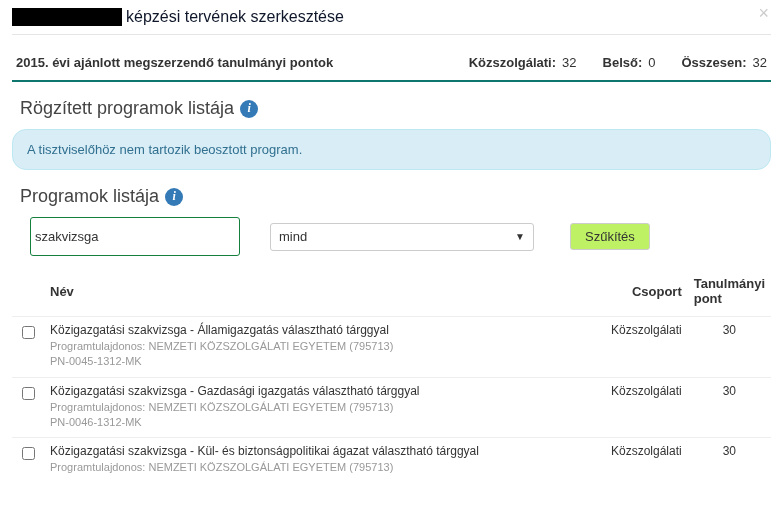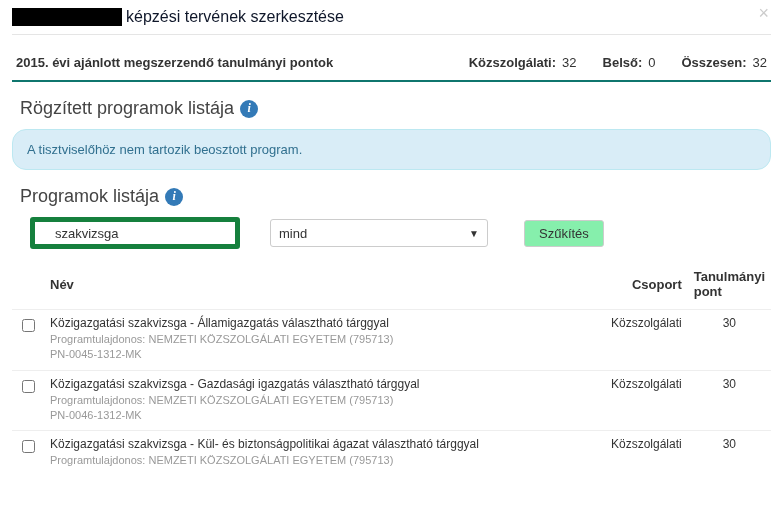--- a/index.html
+++ b/index.html
@@ -91,46 +91,46 @@
   .alert.clickable { cursor: pointer; }
   .alert .info-icon { vertical-align: middle; margin-left: 4px; }
   .filter-row {
     display: flex;
     align-items: center;
     gap: 30px;
     margin: 10px 0 14px 18px;
   }
   .text-input {
     width: 210px;
-    height: 32px;
-    padding: 4px 20px;
-    border: 5px solid #15803d;
+    height: 39px;
+    padding: 4px 4px;
+    border: 1px solid #15803d;
     border-radius: 3px;
     font-size: 13px;
     color: #333;
   }
   .select-wrap {
-    width: 218px;
+    width: 264px;
     height: 28px;
     border: 1px solid #ccc;
     border-radius: 3px;
     padding: 4px 8px;
     font-size: 13px;
     background: #fff;
     display: flex;
     align-items: center;
     justify-content: space-between;
     cursor: pointer;
   }
   .select-caret { font-size: 10px; color:#333; }
   .btn {
     padding: 5px 14px;
     border: 1px solid #ccc;
     border-radius: 3px;
-    background: #86efac;
+    background: #bef264;
     font-size: 13px;
     cursor: pointer;
     color: #333;
     margin-left: 6px;
   }
   table.list {
     width: 100%;
     border-collapse: collapse;
   }
   table.list th {

